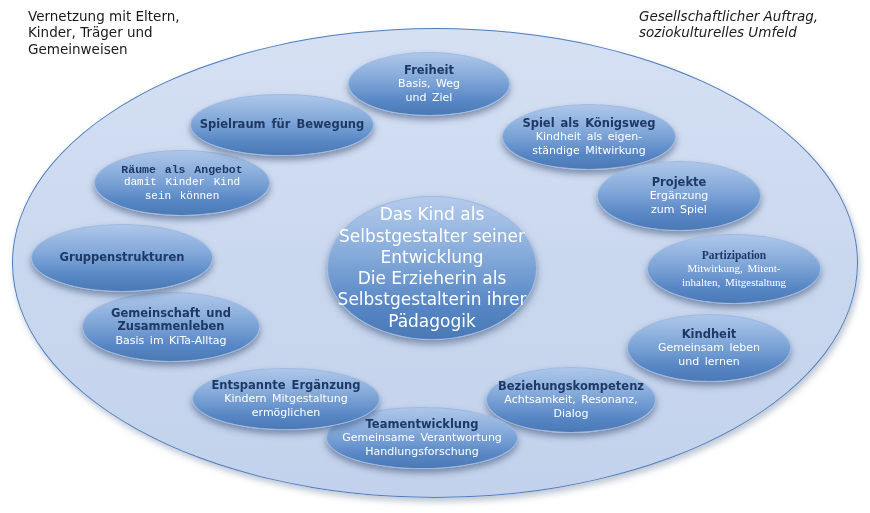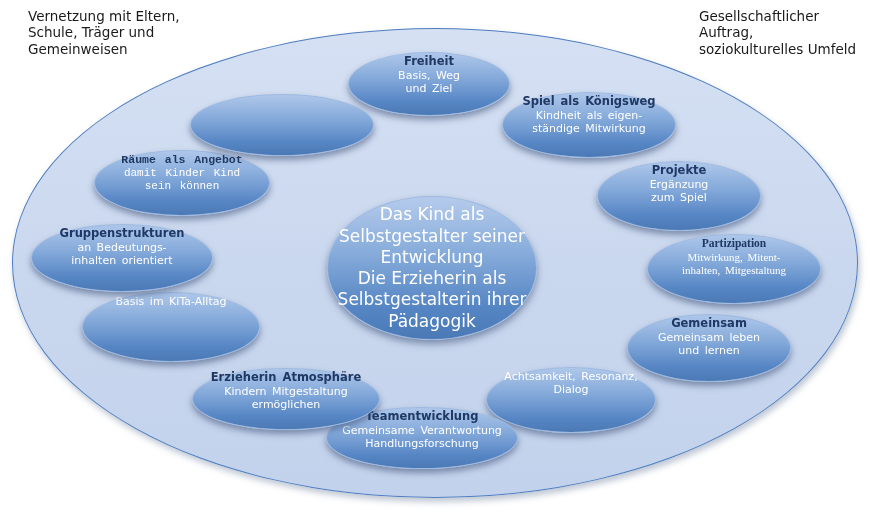--- a/index.html
+++ b/index.html
@@ -6,34 +6,34 @@
   body{
     width:870px;height:513px;position:relative;overflow:hidden;
     background:#ffffff;
     font-family:"DejaVu Sans","Liberation Sans",sans-serif;
   }
   .corner-note{
     position:absolute;color:#1a1a1a;font-size:13.5px;line-height:1.22;
     white-space:pre-line;
   }
   .corner-note.left{left:28px;top:8px;}
-  .corner-note.right{left:699px;top:8px;}
+  .corner-note.right{left:639px;top:8px;font-style:italic;}
   .outer-ellipse{
     position:absolute;left:12px;top:28px;width:844px;height:468px;
     border-radius:50%;
     background:linear-gradient(180deg,#d5e0f3 0%,#c9d7ee 55%,#c3d2ec 100%);
     border:1.5px solid #4e7dbf;
     box-shadow:2px 4px 6px rgba(110,130,160,0.45);
   }
   .bubble{
     position:absolute;border-radius:50%;
     background:linear-gradient(180deg,#aec7ea 0%,#82a8d9 42%,#5786c5 78%,#4a79b5 100%);
     border:1px solid #9db9e0;
     box-shadow:0 4px 6px rgba(45,65,105,0.5);
-    display:flex;flex-direction:column;align-items:center;
+    display:flex;flex-direction:column;align-items:center;justify-content:center;
     text-align:center;padding:2px 6px;box-sizing:border-box;
   }
   .bubble .title{
     font-weight:bold;color:#1f3864;font-size:11.5px;line-height:1.2;
     white-space:pre-line;word-spacing:2px;
   }
   .bubble .body{
     color:#ffffff;font-size:11px;line-height:1.22;white-space:pre-line;word-spacing:2px;
   }
   .center-ellipse{
@@ -42,37 +42,37 @@
     background:linear-gradient(180deg,#b5cbec 0%,#86abda 40%,#5585c4 78%,#4a79b5 100%);
     border:1px solid #9db9e0;
     box-shadow:0 4px 7px rgba(45,65,105,0.5);
     display:flex;align-items:center;justify-content:center;text-align:center;
   }
   .center-ellipse .center-text{
     color:#ffffff;font-size:17px;line-height:1.25;white-space:pre-line;
   }
   
   .b0{left:348px;top:52px;width:162px;height:64px;}
-  .b1{left:502px;top:92px;width:174px;height:66px;}
+  .b1{left:502px;top:104px;width:174px;height:66px;}
   .b2{left:597px;top:161px;width:164px;height:70px;}
   .b3{left:647px;top:234px;width:174px;height:70px;font-family:Liberation Serif, serif;}
   .b4{left:627px;top:314px;width:164px;height:68px;}
   .b5{left:486px;top:367px;width:170px;height:66px;}
   .b6{left:326px;top:407px;width:192px;height:62px;}
   .b7{left:192px;top:368px;width:188px;height:62px;}
   .b8{left:82px;top:292px;width:178px;height:70px;}
   .b9{left:31px;top:224px;width:182px;height:68px;}
   .b10{left:94px;top:150px;width:176px;height:66px;font-family:Liberation Mono, monospace;}
   .b11{left:190px;top:94px;width:184px;height:62px;}
 </style>
 </head>
 <body>
 
 <div class="corner-note left">Vernetzung mit Eltern,
-Schule, Träger und
+Kinder, Träger und
 Gemeinweisen</div>
 <div class="corner-note right">Gesellschaftlicher Auftrag,
 soziokulturelles Umfeld</div>
 
 <div class="outer-ellipse"></div>
 
 <div class="bubble b0">
   <div class="title">Freiheit</div>
   <div class="body">Basis, Weg
 und Ziel</div>
@@ -86,52 +86,54 @@
   <div class="title">Projekte</div>
   <div class="body">Ergänzung
 zum Spiel</div>
 </div>
 <div class="bubble b3">
   <div class="title">Partizipation</div>
   <div class="body">Mitwirkung, Mitent-
 inhalten, Mitgestaltung</div>
 </div>
 <div class="bubble b4">
-  <div class="title">Gemeinsam</div>
+  <div class="title">Kindheit</div>
   <div class="body">Gemeinsam leben
 und lernen</div>
 </div>
 <div class="bubble b5">
+  <div class="title">Beziehungskompetenz</div>
   <div class="body">Achtsamkeit, Resonanz,
 Dialog</div>
 </div>
 <div class="bubble b6">
   <div class="title">Teamentwicklung</div>
   <div class="body">Gemeinsame Verantwortung
 Handlungsforschung</div>
 </div>
 <div class="bubble b7">
-  <div class="title">Erzieherin Atmosphäre</div>
+  <div class="title">Entspannte Ergänzung</div>
   <div class="body">Kindern Mitgestaltung
 ermöglichen</div>
 </div>
 <div class="bubble b8">
+  <div class="title">Gemeinschaft und
+Zusammenleben</div>
   <div class="body">Basis im KiTa-Alltag</div>
 </div>
 <div class="bubble b9">
   <div class="title">Gruppenstrukturen</div>
-  <div class="body">an Bedeutungs-
-inhalten orientiert</div>
 </div>
 <div class="bubble b10">
   <div class="title">Räume als Angebot</div>
   <div class="body">damit Kinder Kind
 sein können</div>
 </div>
 <div class="bubble b11">
+  <div class="title">Spielraum für Bewegung</div>
 </div>
 
 <div class="center-ellipse">
   <div class="center-text">Das Kind als
 Selbstgestalter seiner
 Entwicklung
 Die Erzieherin als
 Selbstgestalterin ihrer
 Pädagogik</div>
 </div>

